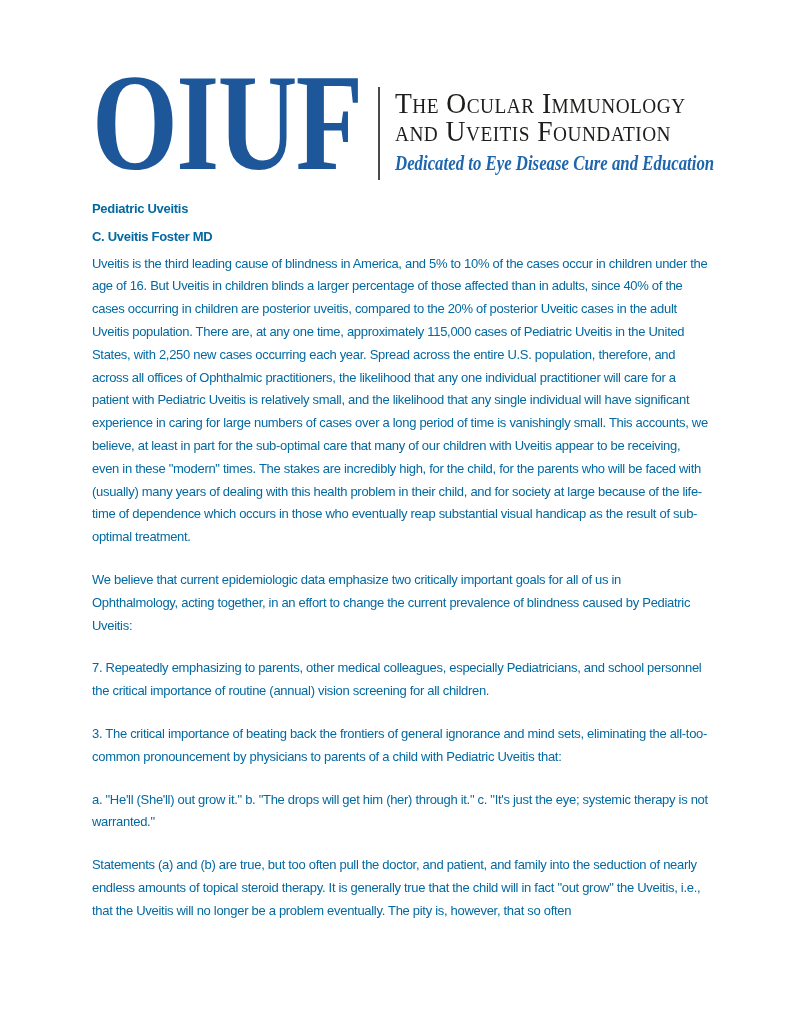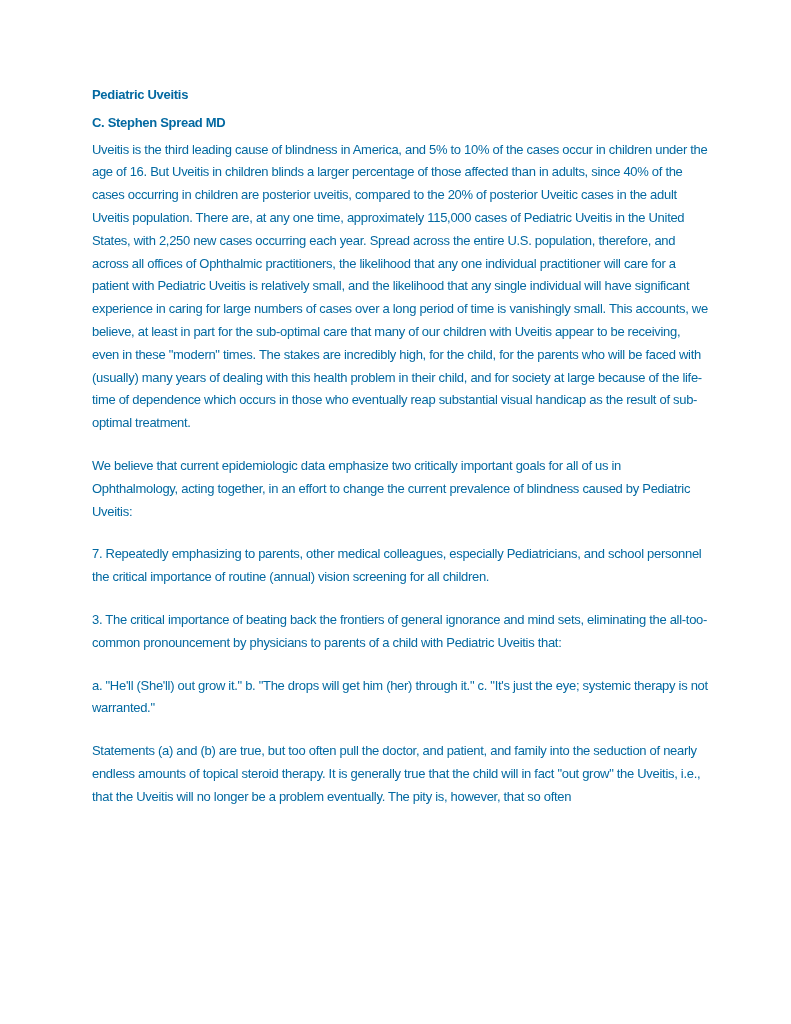--- a/index.html
+++ b/index.html
@@ -94,24 +94,35 @@
   }
   .doc p.first {
     margin-top: 4px;
   }
 </style>
 </head>
 <body>
 
 <div class="content">
 
+  <div class="logo-row">
+    <div class="acronym-box">
+      <span class="logo-acronym">OIUF</span>
+    </div>
+    <div class="logo-divider"></div>
+    <div class="logo-text">
+      <div class="logo-name-line">The Ocular Immunology</div>
+      <div class="logo-name-line">and Uveitis Foundation</div>
+      <div class="logo-tagline">Dedicated to Eye Disease Cure and Education</div>
+    </div>
+  </div>
 
   <div class="doc">
     <div class="doc-title">Pediatric Uveitis</div>
-    <div class="doc-author">C. Stephen Spread MD</div>
+    <div class="doc-author">C. Uveitis Foster MD</div>
 
     <p class="first">Uveitis is the third leading cause of blindness in America, and 5% to 10% of the cases occur in children under the age of 16. But Uveitis in children blinds a larger percentage of those affected than in adults, since 40% of the cases occurring in children are posterior uveitis, compared to the 20% of posterior Uveitic cases in the adult Uveitis population. There are, at any one time, approximately 115,000 cases of Pediatric Uveitis in the United States, with 2,250 new cases occurring each year. Spread across the entire U.S. population, therefore, and across all offices of Ophthalmic practitioners, the likelihood that any one individual practitioner will care for a patient with Pediatric Uveitis is relatively small, and the likelihood that any single individual will have significant experience in caring for large numbers of cases over a long period of time is vanishingly small. This accounts, we believe, at least in part for the sub-optimal care that many of our children with Uveitis appear to be receiving, even in these "modern" times. The stakes are incredibly high, for the child, for the parents who will be faced with (usually) many years of dealing with this health problem in their child, and for society at large because of the life-time of dependence which occurs in those who eventually reap substantial visual handicap as the result of sub-optimal treatment.</p>
     <p>We believe that current epidemiologic data emphasize two critically important goals for all of us in Ophthalmology, acting together, in an effort to change the current prevalence of blindness caused by Pediatric Uveitis:</p>
     <p>7. Repeatedly emphasizing to parents, other medical colleagues, especially Pediatricians, and school personnel the critical importance of routine (annual) vision screening for all children.</p>
     <p>3. The critical importance of beating back the frontiers of general ignorance and mind sets, eliminating the all-too-common pronouncement by physicians to parents of a child with Pediatric Uveitis that:</p>
     <p>a. "He'll (She'll) out grow it." b. "The drops will get him (her) through it." c. "It's just the eye; systemic therapy is not warranted."</p>
     <p>Statements (a) and (b) are true, but too often pull the doctor, and patient, and family into the seduction of nearly endless amounts of topical steroid therapy. It is generally true that the child will in fact "out grow" the Uveitis, i.e., that the Uveitis will no longer be a problem eventually. The pity is, however, that so often</p>
   </div>
 
 </div>

